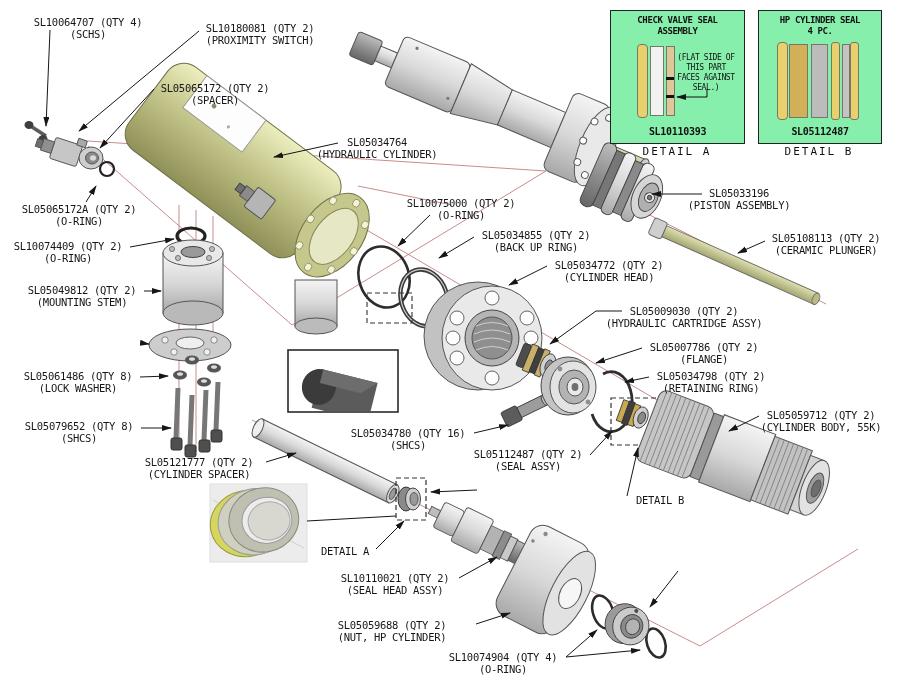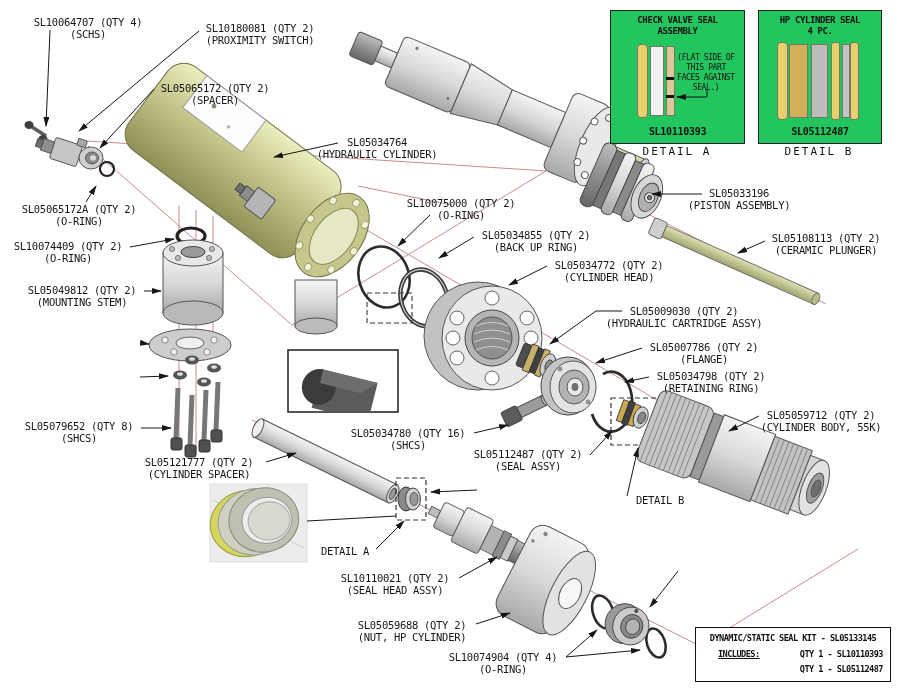--- a/index.html
+++ b/index.html
@@ -2,21 +2,21 @@
 <html><head>
 <meta charset="utf-8">
 <style>
   html,body{margin:0;padding:0;background:#fff;}
   .stage{position:relative;width:900px;height:695px;background:#fff;overflow:hidden;
          font-family:"DejaVu Sans Mono",monospace;}
   svg.art{position:absolute;left:0;top:0;}
   .lbl{position:absolute;transform:translateX(-50%);text-align:center;
        font:10.5px/1.15 "DejaVu Sans Mono",monospace;color:#161616;
        letter-spacing:-0.3px;white-space:pre;}
-  .dbox{position:absolute;border:1.6px solid #222;background:#22c55e;}
+  .dbox{position:absolute;border:1.6px solid #222;background:#86efac;}
   .dbox .dtitle{position:absolute;left:0;right:0;top:4px;text-align:center;
        font:bold 9px/1.2 "DejaVu Sans Mono",monospace;color:#111;letter-spacing:-0.4px;}
   .dbox .dpart{position:absolute;left:0;right:0;bottom:6px;text-align:center;
        font:bold 10px/1 "DejaVu Sans Mono",monospace;color:#111;letter-spacing:-0.3px;}
   .dnote{position:absolute;left:57px;top:42px;width:76px;text-align:center;
        font:8px/1.25 "DejaVu Sans Mono",monospace;color:#111;letter-spacing:-0.4px;}
   .dcap{position:absolute;transform:translateX(-50%);font:11px/1 "DejaVu Sans Mono",monospace;
        color:#111;letter-spacing:2px;}
   .strip{position:absolute;border:1px solid #776;}
   .kit{position:absolute;left:695px;top:627px;width:194px;height:53px;
@@ -401,37 +401,38 @@
   </g>
 </svg>
 
 <div class="lbl" style="left:88px;top:16px"><div>SL10064707 (QTY 4)</div><div>(SCHS)</div></div>
 <div class="lbl" style="left:260px;top:22px"><div>SL10180081 (QTY 2)</div><div>(PROXIMITY SWITCH)</div></div>
 <div class="lbl" style="left:215px;top:82px"><div>SL05065172 (QTY 2)</div><div>(SPACER)</div></div>
 <div class="lbl" style="left:377px;top:136px"><div>SL05034764</div><div>(HYDRAULIC CYLINDER)</div></div>
 <div class="lbl" style="left:79px;top:203px"><div>SL05065172A (QTY 2)</div><div>(O-RING)</div></div>
 <div class="lbl" style="left:68px;top:240px"><div>SL10074409 (QTY 2)</div><div>(O-RING)</div></div>
 <div class="lbl" style="left:82px;top:284px"><div>SL05049812 (QTY 2)</div><div>(MOUNTING STEM)</div></div>
+<div class="lbl" style="left:78px;top:370px"><div>SL05061486 (QTY 8)</div><div>(LOCK WASHER)</div></div>
 <div class="lbl" style="left:79px;top:420px"><div>SL05079652 (QTY 8)</div><div>(SHCS)</div></div>
 <div class="lbl" style="left:199px;top:456px"><div>SL05121777 (QTY 2)</div><div>(CYLINDER SPACER)</div></div>
 <div class="lbl" style="left:461px;top:197px"><div>SL10075000 (QTY 2)</div><div>(O-RING)</div></div>
 <div class="lbl" style="left:536px;top:229px"><div>SL05034855 (QTY 2)</div><div>(BACK UP RING)</div></div>
 <div class="lbl" style="left:609px;top:259px"><div>SL05034772 (QTY 2)</div><div>(CYLINDER HEAD)</div></div>
 <div class="lbl" style="left:739px;top:187px"><div>SL05033196</div><div>(PISTON ASSEMBLY)</div></div>
 <div class="lbl" style="left:826px;top:232px"><div>SL05108113 (QTY 2)</div><div>(CERAMIC PLUNGER)</div></div>
 <div class="lbl" style="left:684px;top:305px"><div>SL05009030 (QTY 2)</div><div>(HYDRAULIC CARTRIDGE ASSY)</div></div>
 <div class="lbl" style="left:704px;top:341px"><div>SL05007786 (QTY 2)</div><div>(FLANGE)</div></div>
 <div class="lbl" style="left:711px;top:370px"><div>SL05034798 (QTY 2)</div><div>(RETAINING RING)</div></div>
 <div class="lbl" style="left:821px;top:409px"><div>SL05059712 (QTY 2)</div><div>(CYLINDER BODY, 55K)</div></div>
 <div class="lbl" style="left:408px;top:427px"><div>SL05034780 (QTY 16)</div><div>(SHCS)</div></div>
 <div class="lbl" style="left:528px;top:448px"><div>SL05112487 (QTY 2)</div><div>(SEAL ASSY)</div></div>
 <div class="lbl" style="left:660px;top:494px"><div>DETAIL B</div></div>
 <div class="lbl" style="left:345px;top:545px"><div>DETAIL A</div></div>
 <div class="lbl" style="left:395px;top:572px"><div>SL10110021 (QTY 2)</div><div>(SEAL HEAD ASSY)</div></div>
-<div class="lbl" style="left:412px;top:619px"><div>SL05059688 (QTY 2)</div><div>(NUT, HP CYLINDER)</div></div>
+<div class="lbl" style="left:392px;top:619px"><div>SL05059688 (QTY 2)</div><div>(NUT, HP CYLINDER)</div></div>
 <div class="lbl" style="left:503px;top:651px"><div>SL10074904 (QTY 4)</div><div>(O-RING)</div></div>
 
 <div class="dbox" style="left:610px;top:10px;width:133px;height:132px">
   <div class="dtitle">
     <div>CHECK VALVE SEAL</div>
         <div>ASSEMBLY</div>
   </div>
   <div class="strip" style="left:26px;top:33px;width:9px;height:72px;background:#e8d06c;border-radius:4px"></div>
   <div class="strip" style="left:39px;top:35px;width:12px;height:68px;background:#f2f2f2"></div>
   <div class="strip" style="left:55px;top:35px;width:7px;height:68px;background:#ddc89a"></div>
@@ -458,20 +459,14 @@
   <div class="strip" style="left:18px;top:31px;width:9px;height:76px;background:#e8d06c;border-radius:4px"></div>
   <div class="strip" style="left:30px;top:33px;width:17px;height:72px;background:#d2b05a"></div>
   <div class="strip" style="left:52px;top:33px;width:15px;height:72px;background:#bcbcbc"></div>
   <div class="strip" style="left:72px;top:31px;width:7px;height:76px;background:#e8d06c;border-radius:3px"></div>
   <div class="strip" style="left:83px;top:33px;width:6px;height:72px;background:#c4c4c4"></div>
   <div class="strip" style="left:91px;top:31px;width:7px;height:76px;background:#e8d06c;border-radius:3px"></div>
   <div class="dpart">SL05112487</div>
 </div>
 <div class="dcap" style="left:819px;top:146px">DETAIL B</div>
 
-<div class="kit">
-  <div class="kt">DYNAMIC/STATIC SEAL KIT - SL05133145</div>
-  <div class="ki">INCLUDES:</div>
-  <div class="k1">QTY 1 - SL10110393</div>
-  <div class="k2">QTY 1 - SL05112487</div>
+
 </div>
 
-</div>
-
 </body></html>

